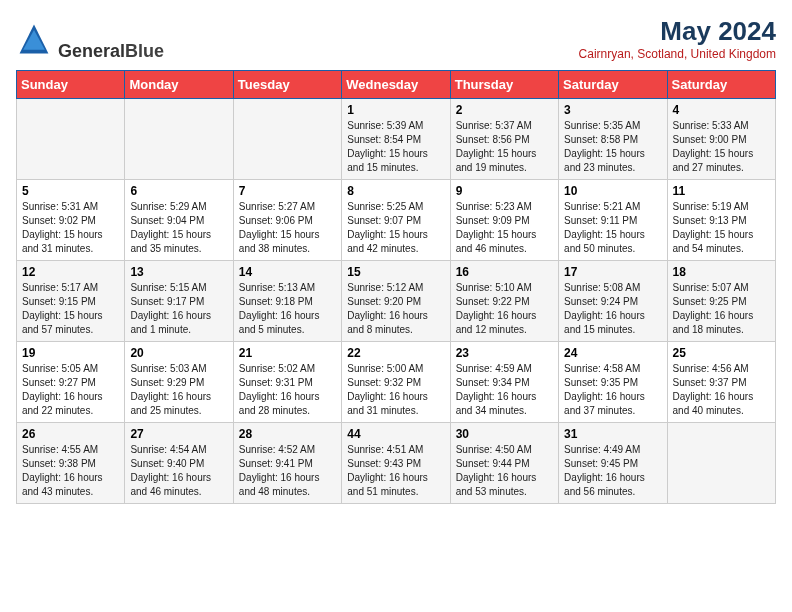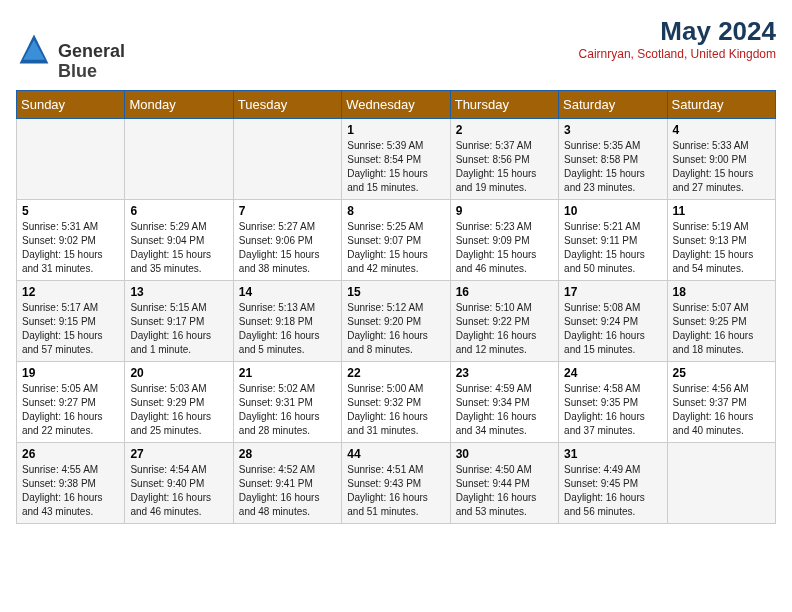--- a/index.html
+++ b/index.html
@@ -16,21 +16,21 @@
       align-items: flex-start;
       margin-bottom: 8px;
     }
     .logo {
       display: flex;
       align-items: center;
       gap: 6px;
     }
     .logo-text {
       display: flex;
-      flex-direction: column;
+      flex-direction: row;
       line-height: 1.1;
       margin-top: 26px;
     }
     .logo-general {
       font-size: 18px;
       font-weight: bold;
       color: #333;
     }
     .logo-blue {
       font-size: 18px;
@@ -53,26 +53,26 @@
       font-size: 12px;
       color: #b91c1c;
       font-weight: normal;
     }
     table {
       width: 100%;
       border-collapse: collapse;
       font-size: 11px;
     }
     thead tr th {
-      background-color: #a16207;
+      background-color: #ef4444;
       color: #fff;
       padding: 6px 4px;
       text-align: left;
       font-size: 13px;
-      font-weight: normal;
+      font-weight: bold;
       border: 1px solid #1a5fa8;
     }
     tbody tr td {
       border: 1px solid #ccc;
       vertical-align: top;
       padding: 4px 5px;
       min-height: 80px;
       height: 80px;
     }
     tbody tr:nth-child(odd) {

